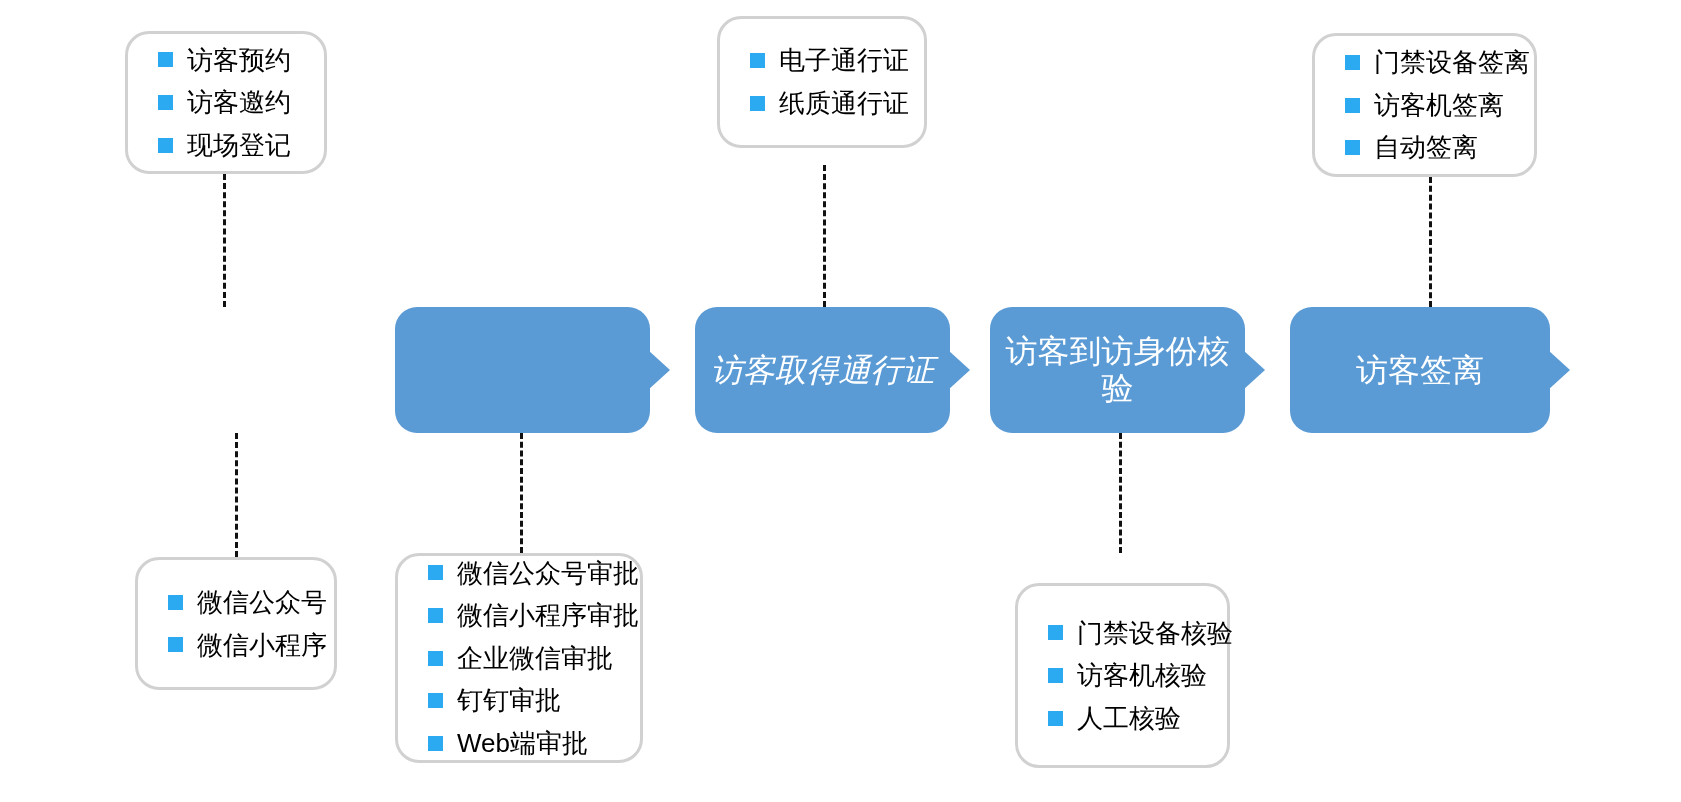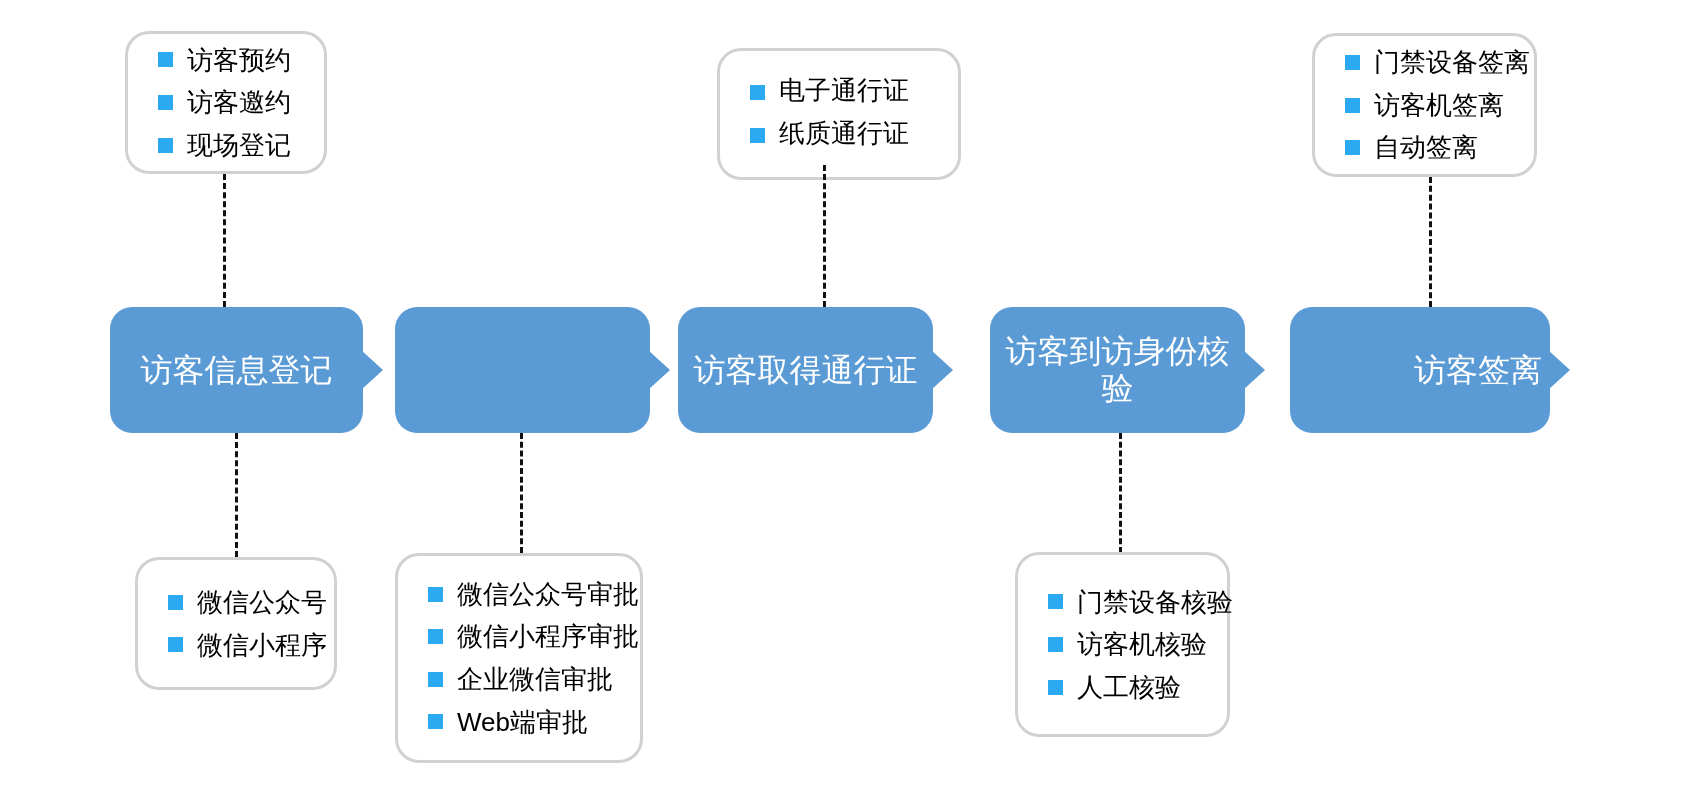--- a/index.html
+++ b/index.html
@@ -43,21 +43,21 @@
     <div class="callout-item">
       <span class="bullet"></span>
       <span>访客邀约</span>
     </div>
     <div class="callout-item">
       <span class="bullet"></span>
       <span>现场登记</span>
     </div>
   </div>
 
-  <div class="callout" style="left:717px;top:48px;width:244px;height:132px;font-family:Liberation Mono, monospace;">
+  <div class="callout" style="left:717px;top:16px;width:210px;height:132px;">
     <div class="callout-item">
       <span class="bullet"></span>
       <span>电子通行证</span>
     </div>
     <div class="callout-item">
       <span class="bullet"></span>
       <span>纸质通行证</span>
     </div>
   </div>
 
@@ -73,40 +73,36 @@
     <div class="callout-item">
       <span class="bullet"></span>
       <span>自动签离</span>
     </div>
   </div>
 
   <div class="dash" style="left:223px;top:174px;height:133px;"></div>
   <div class="dash" style="left:823px;top:165px;height:142px;"></div>
   <div class="dash" style="left:1429px;top:177px;height:130px;"></div>
 
-  <div class="flow-box" style="left:110px;width:253px;">
-    <span>访客信息登记</span>
-    <span class="arrow"></span>
-  </div>
 
   <div class="flow-box" style="left:395px;width:255px;">
     <span class="arrow"></span>
   </div>
 
-  <div class="flow-box" style="left:678px;width:255px;">
+  <div class="flow-box" style="left:695px;width:255px;font-style:italic;">
     <span>访客取得通行证</span>
     <span class="arrow"></span>
   </div>
 
   <div class="flow-box" style="left:990px;width:255px;">
     <span>访客到访身份核验</span>
     <span class="arrow"></span>
   </div>
 
-  <div class="flow-box" style="left:1290px;width:260px;justify-content:flex-end;">
+  <div class="flow-box" style="left:1290px;width:260px;">
     <span>访客签离</span>
     <span class="arrow"></span>
   </div>
 
   <div class="dash" style="left:235px;top:433px;height:124px;"></div>
   <div class="dash" style="left:520px;top:433px;height:120px;"></div>
   <div class="dash" style="left:1119px;top:433px;height:120px;"></div>
 
   <div class="callout" style="left:135px;top:557px;width:202px;height:133px;">
     <div class="callout-item">
@@ -127,25 +123,29 @@
     <div class="callout-item">
       <span class="bullet"></span>
       <span>微信小程序审批</span>
     </div>
     <div class="callout-item">
       <span class="bullet"></span>
       <span>企业微信审批</span>
     </div>
     <div class="callout-item">
       <span class="bullet"></span>
+      <span>钉钉审批</span>
+    </div>
+    <div class="callout-item">
+      <span class="bullet"></span>
       <span>Web端审批</span>
     </div>
   </div>
 
-  <div class="callout" style="left:1015px;top:552px;width:215px;height:185px;">
+  <div class="callout" style="left:1015px;top:583px;width:215px;height:185px;">
     <div class="callout-item">
       <span class="bullet"></span>
       <span>门禁设备核验</span>
     </div>
     <div class="callout-item">
       <span class="bullet"></span>
       <span>访客机核验</span>
     </div>
     <div class="callout-item">
       <span class="bullet"></span>

